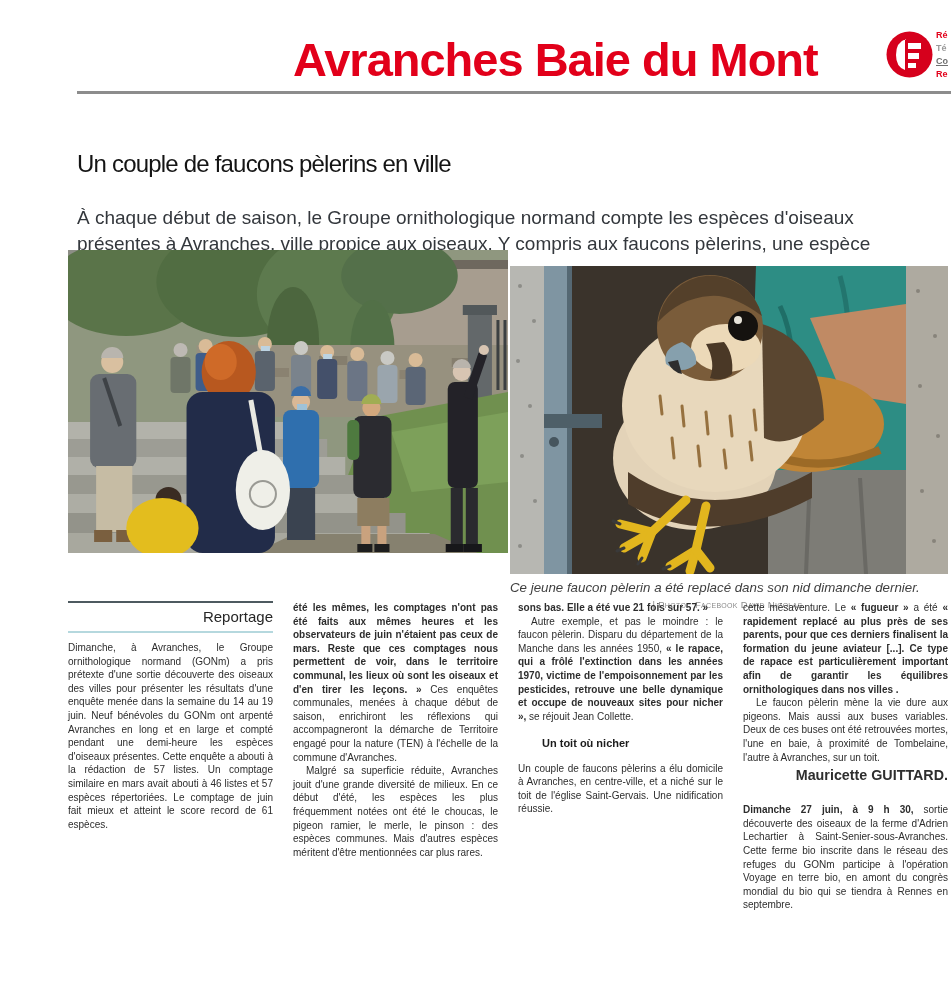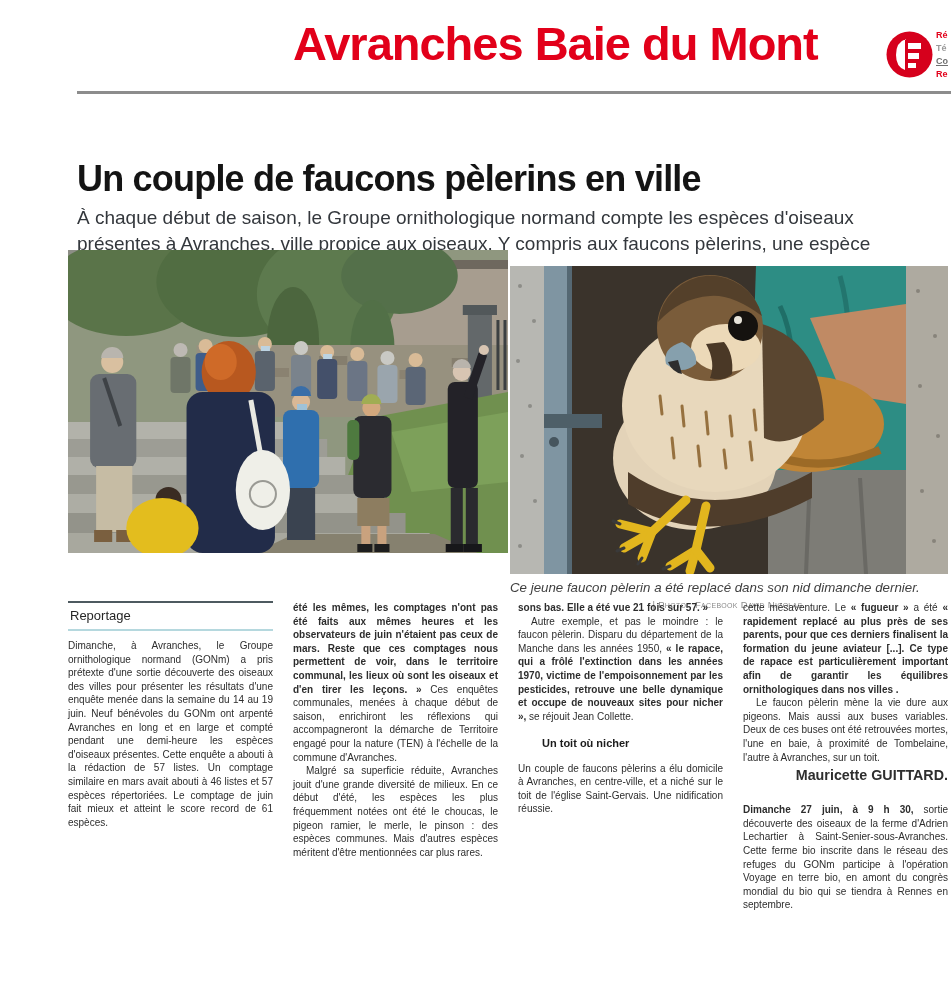--- a/index.html
+++ b/index.html
@@ -1,49 +1,49 @@
 <!DOCTYPE html>
 <html lang="fr"><head>
 <meta charset="utf-8">
 <style>
   html,body{margin:0;padding:0;background:#fff;}
   .page{position:relative;width:951px;height:1000px;background:#ffffff;overflow:hidden;
         font-family:"Liberation Sans","DejaVu Sans",sans-serif;color:#2e2e2e;}
 
   
-  .section-title{position:absolute;left:293px;top:16px;font-size:47px;font-weight:700;
+  .section-title{position:absolute;left:293px;top:32px;font-size:47px;font-weight:700;
         letter-spacing:-1px;color:#e2001a;white-space:nowrap;}
   .of-logo{position:absolute;left:886px;top:31px;width:47px;height:47px;}
   .contact-lines{position:absolute;left:936px;top:29px;width:15px;height:56px;overflow:hidden;
         font-size:9px;font-weight:700;line-height:13px;white-space:nowrap;}
   .header-rule{position:absolute;left:77px;right:0;top:91px;height:3px;background:#8c8c8c;}
 
   
-  .article-title{position:absolute;left:77px;top:134px;font-size:36px;font-weight:700;
+  .article-title{position:absolute;left:77px;top:134px;font-size:24px;font-weight:400;
         letter-spacing:-0.8px;color:#141414;white-space:nowrap;}
   .article-lede{position:absolute;left:77px;top:186px;width:800px;font-size:19px;
         line-height:1.38;color:#33373c;}
 
   
   figure{margin:0;position:absolute;top:250px;}
   .fig-left{left:68px;width:440px;}
   .fig-right{left:510px;width:438px;margin-top:16px;}
   figure svg{display:block;}
   figcaption{position:relative;margin-top:5px;font-style:italic;font-size:13.3px;
         line-height:1.32;color:#3f3f3f;}
   .fig-left figcaption{padding-right:0;}
   .credit{position:absolute;right:2px;bottom:1px;font-style:normal;font-variant:small-caps;
         font-size:9.5px;letter-spacing:0.3px;color:#8a8a8a;}
   .fig-right .credit{position:static;display:block;text-align:center;margin-top:2px;}
 
   
   .columns{position:absolute;left:68px;top:601px;width:880px;display:flex;gap:20px;}
   .col{width:205px;flex:0 0 205px;}
   .kicker{border-top:2px solid #4e5a60;border-bottom:2px solid #b5d8de;
-        padding:5px 0 6px 2px;font-size:13px;color:#262626;margin-bottom:8px;}
+        padding:5px 0 6px 2px;font-size:15px;color:#262626;margin-bottom:8px;text-align:right;}
   .para{margin:0;font-size:10px;line-height:1.36;text-align:justify;color:#2d2d2d;}
   .para.indent{text-indent:13px;}
   .para.gap{margin-top:20px;}
   .para .b{font-weight:700;}
   .subhead{font-weight:700;font-size:11px;line-height:1.3;color:#1c1c1c;
         padding-left:24px;margin:13px 0 11px;}
   .author{text-align:right;font-weight:700;font-size:14.3px;margin-top:3px;}
 </style>
 </head>
 <body>

